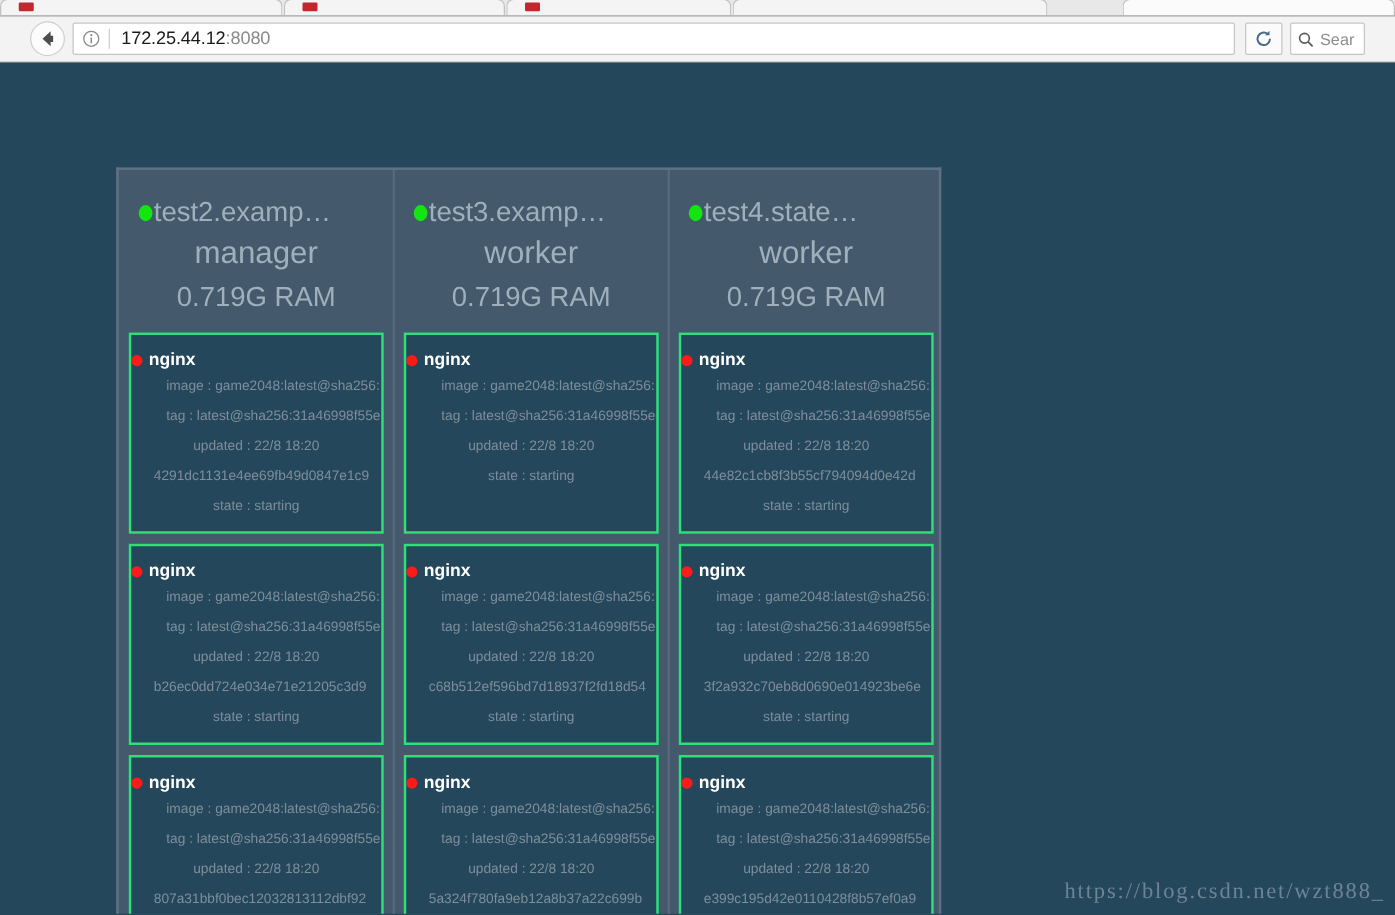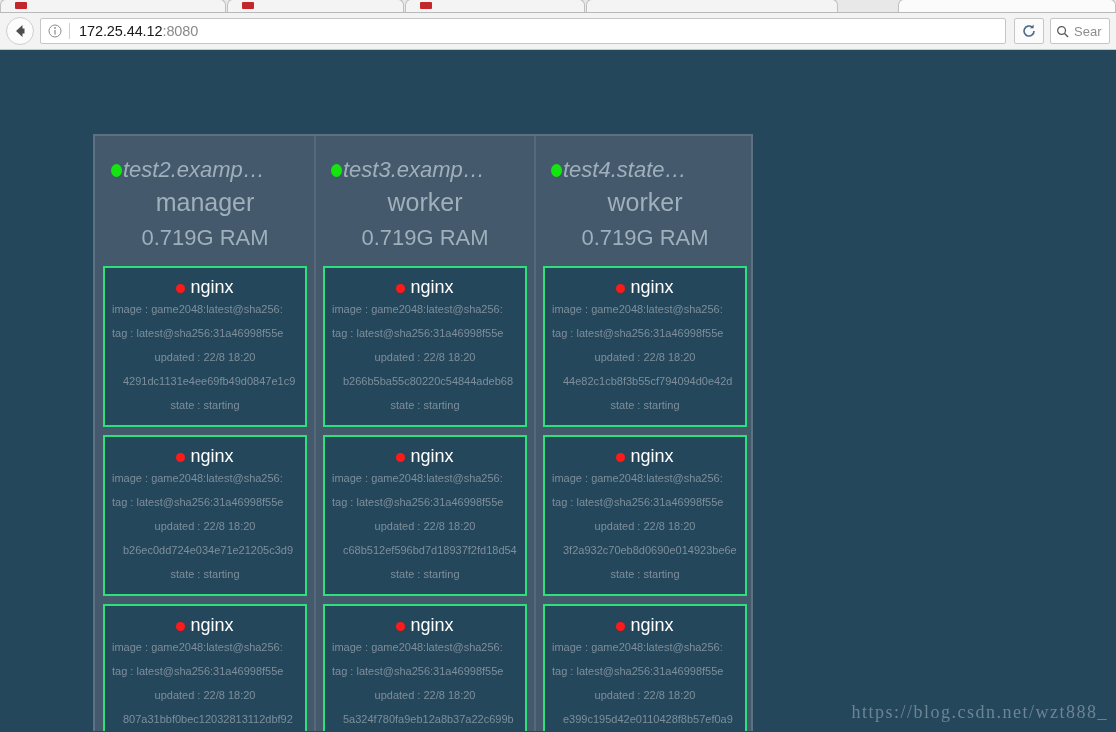--- a/index.html
+++ b/index.html
@@ -46,21 +46,21 @@
   .tab.t4 { width: 265px; margin-left: 1px; border-color:#c0c0c0; }
   .tab.t5 { width: 230px; margin-left: 60px; background:#fbfbfb; }
   .tab-spacer { flex: 1; }
 
   #nav-bar {
     height: 37px;
     background: #f3f3f3;
     border-bottom: 1px solid #c8c8c8;
     display: flex;
     align-items: center;
-    padding: 0 6px;
+    padding: 0 24px;
     gap: 6px;
   }
   #back-button {
     width: 28px; height: 28px;
     border-radius: 50%;
     border: 1px solid #cfcfcf;
     background: #fcfcfc;
     display: flex; align-items: center; justify-content: center;
     flex: 0 0 auto;
   }
@@ -181,21 +181,20 @@
     background: #13e60f;
     border-radius: 50%;
     flex: 0 0 auto;
     margin-right: 1px;
     display: inline-block;
   }
   .node-title-text {
     overflow: hidden;
     text-overflow: clip;
     white-space: nowrap;
-    font-style: italic;
   }
   .node-role {
     font-size: 25px;
     line-height: 36px;
     text-align: center;
     color: #9fb0bc;
   }
   .node-ram {
     font-size: 22px;
     line-height: 36px;
@@ -207,23 +206,22 @@
 
   .service-card {
     border: 2px solid #2ee07a;
     background: #24475b;
     margin-bottom: 8px;
     padding: 9px 0 9px 0;
     overflow: hidden;
     height: 161px;
   }
   .card-name-row {
-    text-align: center;
-    font-size: 18px;
-    font-weight: normal;
+    font-size: 14px;
+    font-weight: bold;
     color: #ffffff;
     line-height: 20px;
     white-space: nowrap;
   }
   .card-dot {
     display: inline-block;
     width: 9px; height: 9px;
     border-radius: 50%;
     background: #ff1a1a;
     margin-right: 5px;
@@ -233,20 +231,21 @@
     font-size: 11px;
     color: #7e8e9b;
     line-height: 24px;
     white-space: nowrap;
     overflow: hidden;
     text-align: center;
   }
   .card-line.left-clip {
     text-align: left;
     padding-left: 7px;
+    margin-left: 21px;
   }
   .card-line.center-clip {
     text-align: center;
     padding: 0 18px;
   }
 
   #watermark {
     position: absolute;
     right: 8px;
     bottom: 8px;
@@ -377,21 +376,20 @@
       </div>
       <div class="card-list">
 
         <div class="service-card">
           <div class="card-name-row">
             <span class="card-dot"></span><span>nginx</span>
           </div>
           <div class="card-line left-clip">image : game2048:latest@sha256:</div>
           <div class="card-line left-clip">tag : latest@sha256:31a46998f55e</div>
           <div class="card-line center-clip">updated : 22/8 18:20</div>
-          <div class="card-line center-clip">b266b5ba55c80220c54844adeb68</div>
           <div class="card-line center-clip">state : starting</div>
         </div>
 
         <div class="service-card">
           <div class="card-name-row">
             <span class="card-dot"></span><span>nginx</span>
           </div>
           <div class="card-line left-clip">image : game2048:latest@sha256:</div>
           <div class="card-line left-clip">tag : latest@sha256:31a46998f55e</div>
           <div class="card-line center-clip">updated : 22/8 18:20</div>

